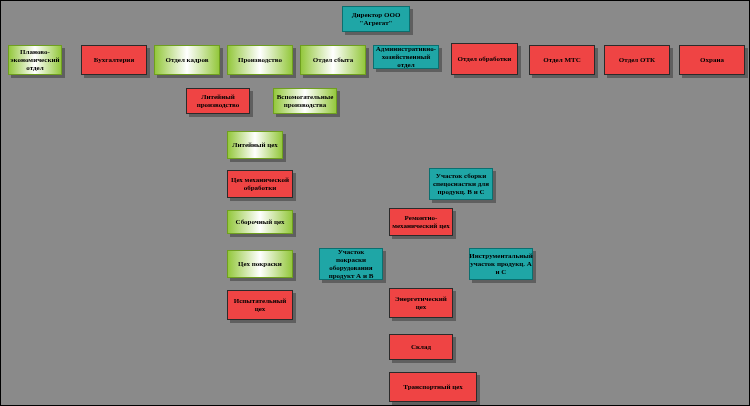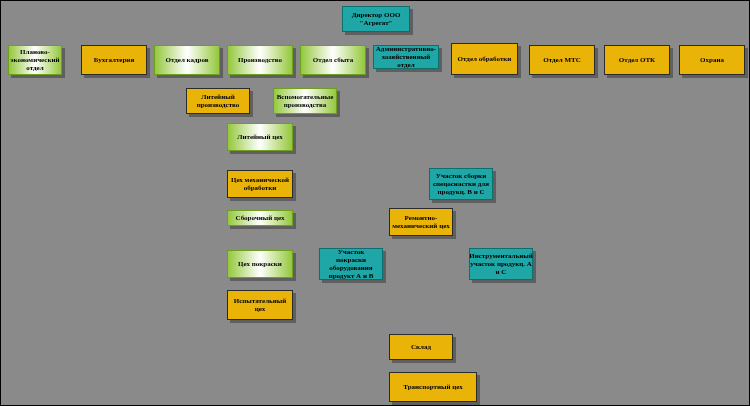--- a/index.html
+++ b/index.html
@@ -15,21 +15,21 @@
   .box{
     position:absolute;
     display:flex;align-items:center;justify-content:center;
     text-align:center;
     font-size:7px;line-height:1.15;font-weight:bold;color:#000;
     padding:1px 2px;
     box-sizing:border-box;
     box-shadow:3px 3px 0 #5f5f5f;
     word-break:normal;
   }
-  .white{background:#eab308;border:1px solid #2b2b2b;}
+  .white{background:#ef4444;border:1px solid #2b2b2b;}
   .green{background:linear-gradient(90deg,#94c83d 0%,#ffffff 50%,#94c83d 100%);border:1px solid #6f9f1f;}
   .teal{background:#1fa6a6;border:1px solid #0b6f6f;}
 </style>
 </head>
 <body>
 
 <div class="canvas">
 
   <div class="box teal" style="left:341px;top:5px;width:68px;height:26px">Директор ООО "Агрегат"</div>
 
@@ -40,28 +40,29 @@
   <div class="box green" style="left:299px;top:44px;width:66px;height:30px">Отдел сбыта</div>
   <div class="box teal" style="left:372px;top:44px;width:66px;height:24px">Административно-хозяйственный отдел</div>
   <div class="box white" style="left:450px;top:42px;width:67px;height:32px">Отдел обработки</div>
   <div class="box white" style="left:528px;top:44px;width:66px;height:30px">Отдел МТС</div>
   <div class="box white" style="left:603px;top:44px;width:66px;height:30px">Отдел ОТК</div>
   <div class="box white" style="left:678px;top:44px;width:66px;height:30px">Охрана</div>
 
   <div class="box white" style="left:185px;top:87px;width:64px;height:26px">Литейный производство</div>
   <div class="box green" style="left:272px;top:87px;width:64px;height:26px">Вспомогательные производства</div>
 
-  <div class="box green" style="left:226px;top:122px;width:66px;height:28px">Литейный цех</div>
+  <div class="box green" style="left:226px;top:130px;width:56px;height:28px">Литейный цех</div>
   <div class="box white" style="left:226px;top:169px;width:66px;height:28px">Цех механической обработки</div>
-  <div class="box green" style="left:226px;top:209px;width:66px;height:16px">Сборочный цех</div>
+  <div class="box green" style="left:226px;top:209px;width:66px;height:24px">Сборочный цех</div>
   <div class="box green" style="left:226px;top:249px;width:66px;height:28px">Цех покраски</div>
   <div class="box white" style="left:226px;top:289px;width:66px;height:30px">Испытательный цех</div>
 
   <div class="box teal" style="left:428px;top:167px;width:64px;height:32px">Участок сборки спецоснастки для продукц. В и С</div>
   <div class="box white" style="left:388px;top:207px;width:64px;height:28px">Ремонтно-механический цех</div>
 
   <div class="box teal" style="left:318px;top:247px;width:64px;height:32px">Участок покраски оборудования продукт А и В</div>
   <div class="box teal" style="left:468px;top:247px;width:64px;height:32px">Инструментальный участок продукц. А и С</div>
 
+  <div class="box white" style="left:388px;top:287px;width:64px;height:30px">Энергетический цех</div>
   <div class="box white" style="left:388px;top:333px;width:64px;height:26px">Склад</div>
   <div class="box white" style="left:388px;top:371px;width:88px;height:30px">Транспортный цех</div>
 
 </div>
 
 </body></html>

